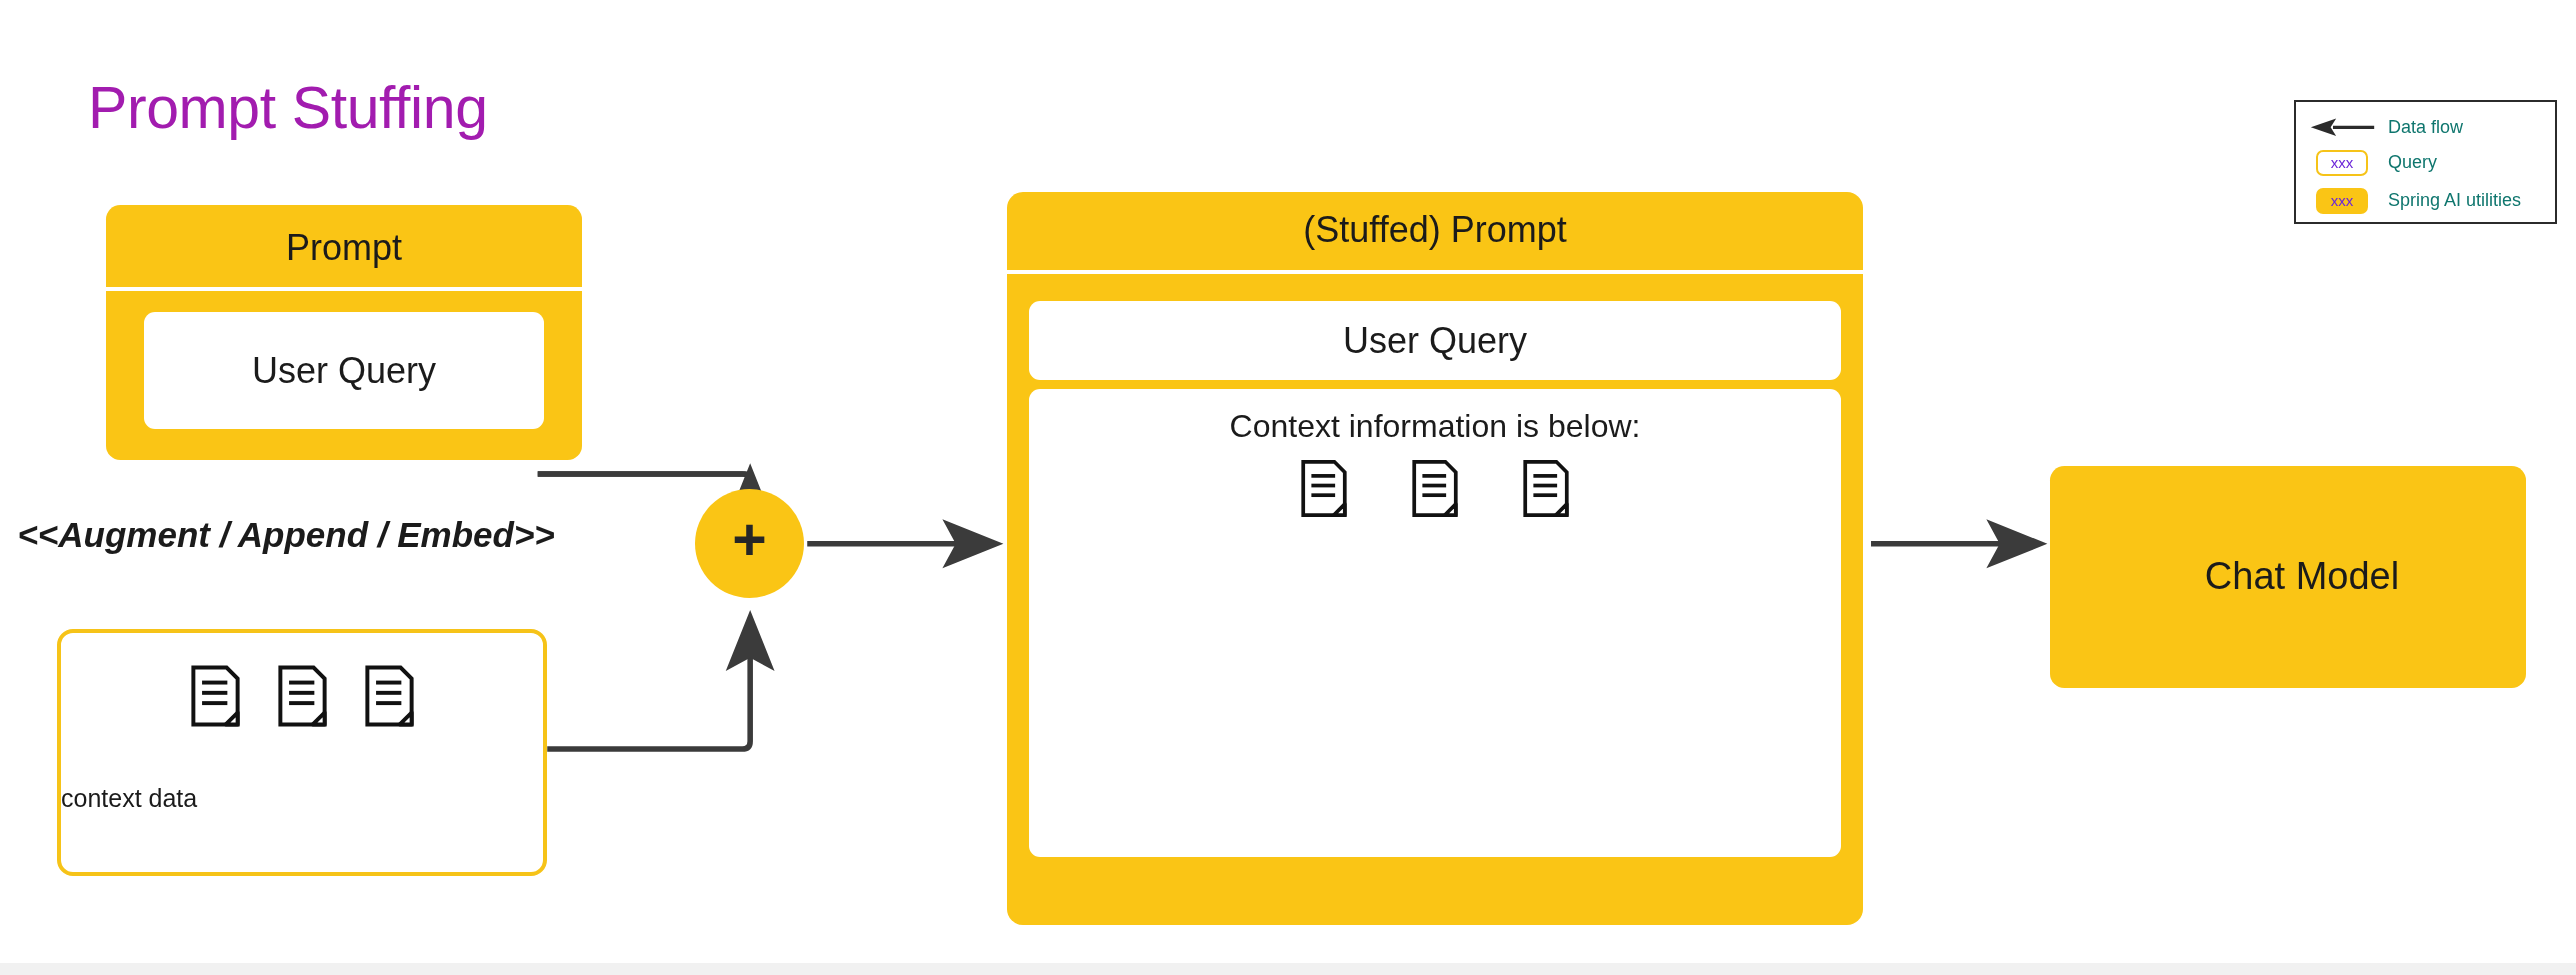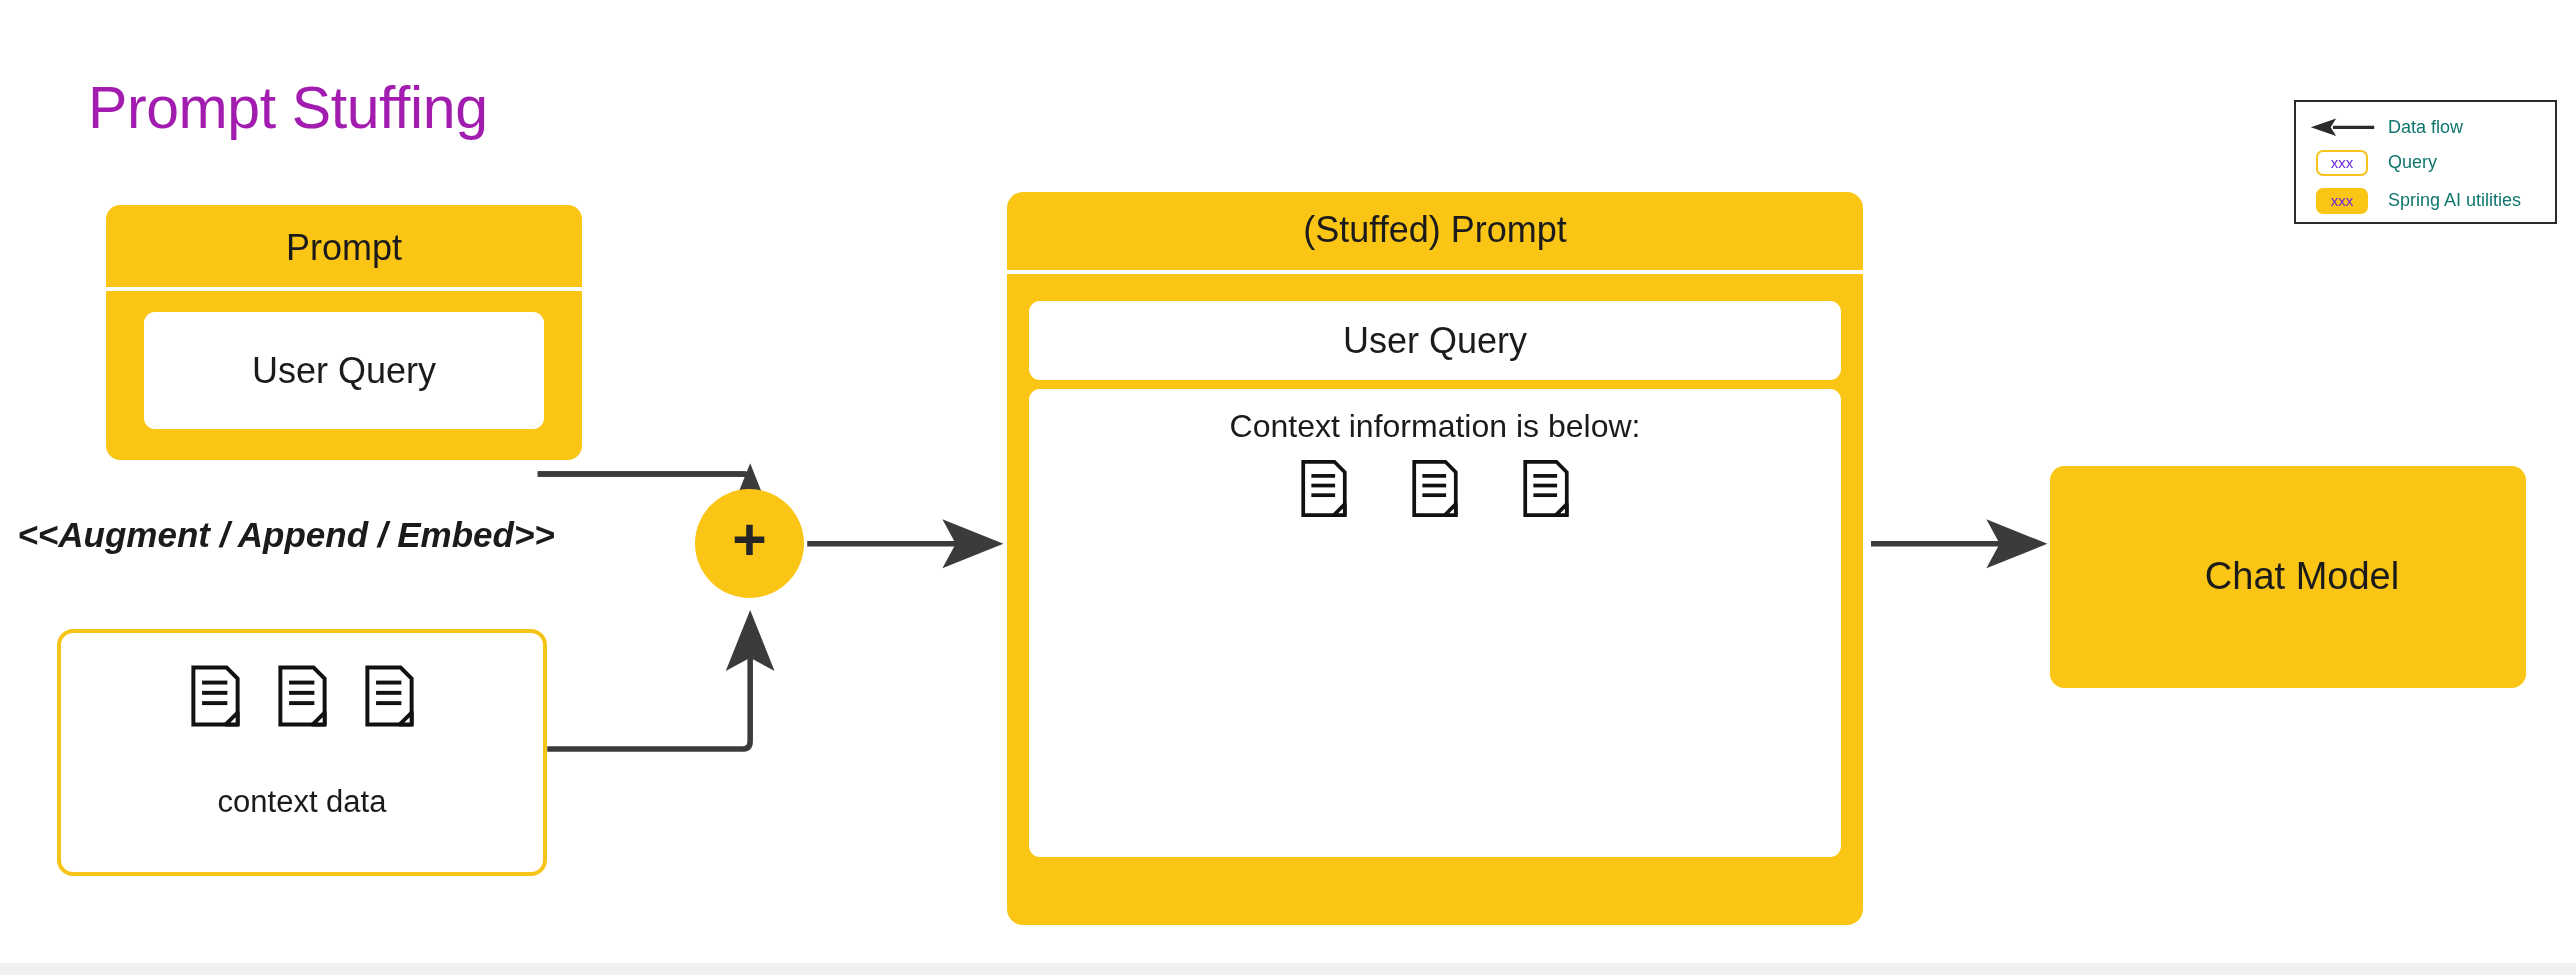--- a/index.html
+++ b/index.html
@@ -128,22 +128,22 @@
     width: 100%;
     display: flex;
     justify-content: center;
     gap: 38px;
   }
   #context-data-label {
     position: absolute;
     left: 0;
     top: 151px;
     width: 100%;
-    text-align: center;
-    font-size: 31px;
+    text-align: left;
+    font-size: 25px;
     color: #1b1b1b;
   }
   
   #plus-node {
     position: absolute;
     left: 695px;
     top: 489px;
     width: 109px;
     height: 109px;
     border-radius: 50%;

